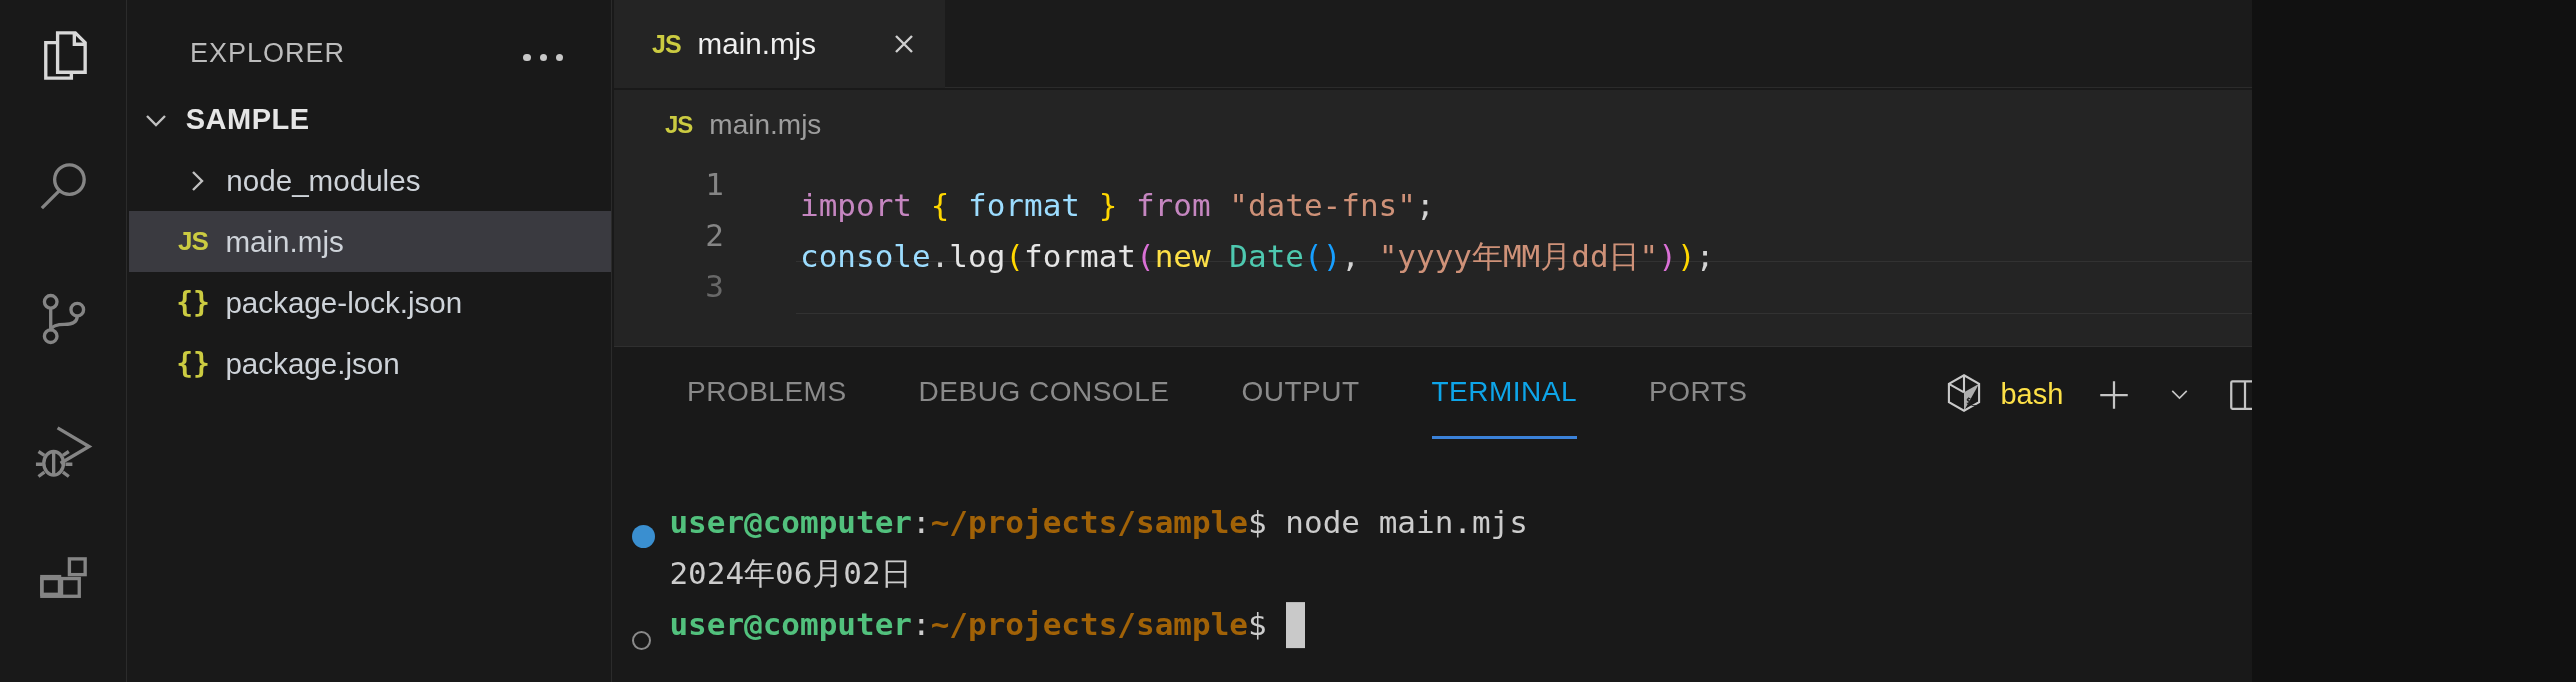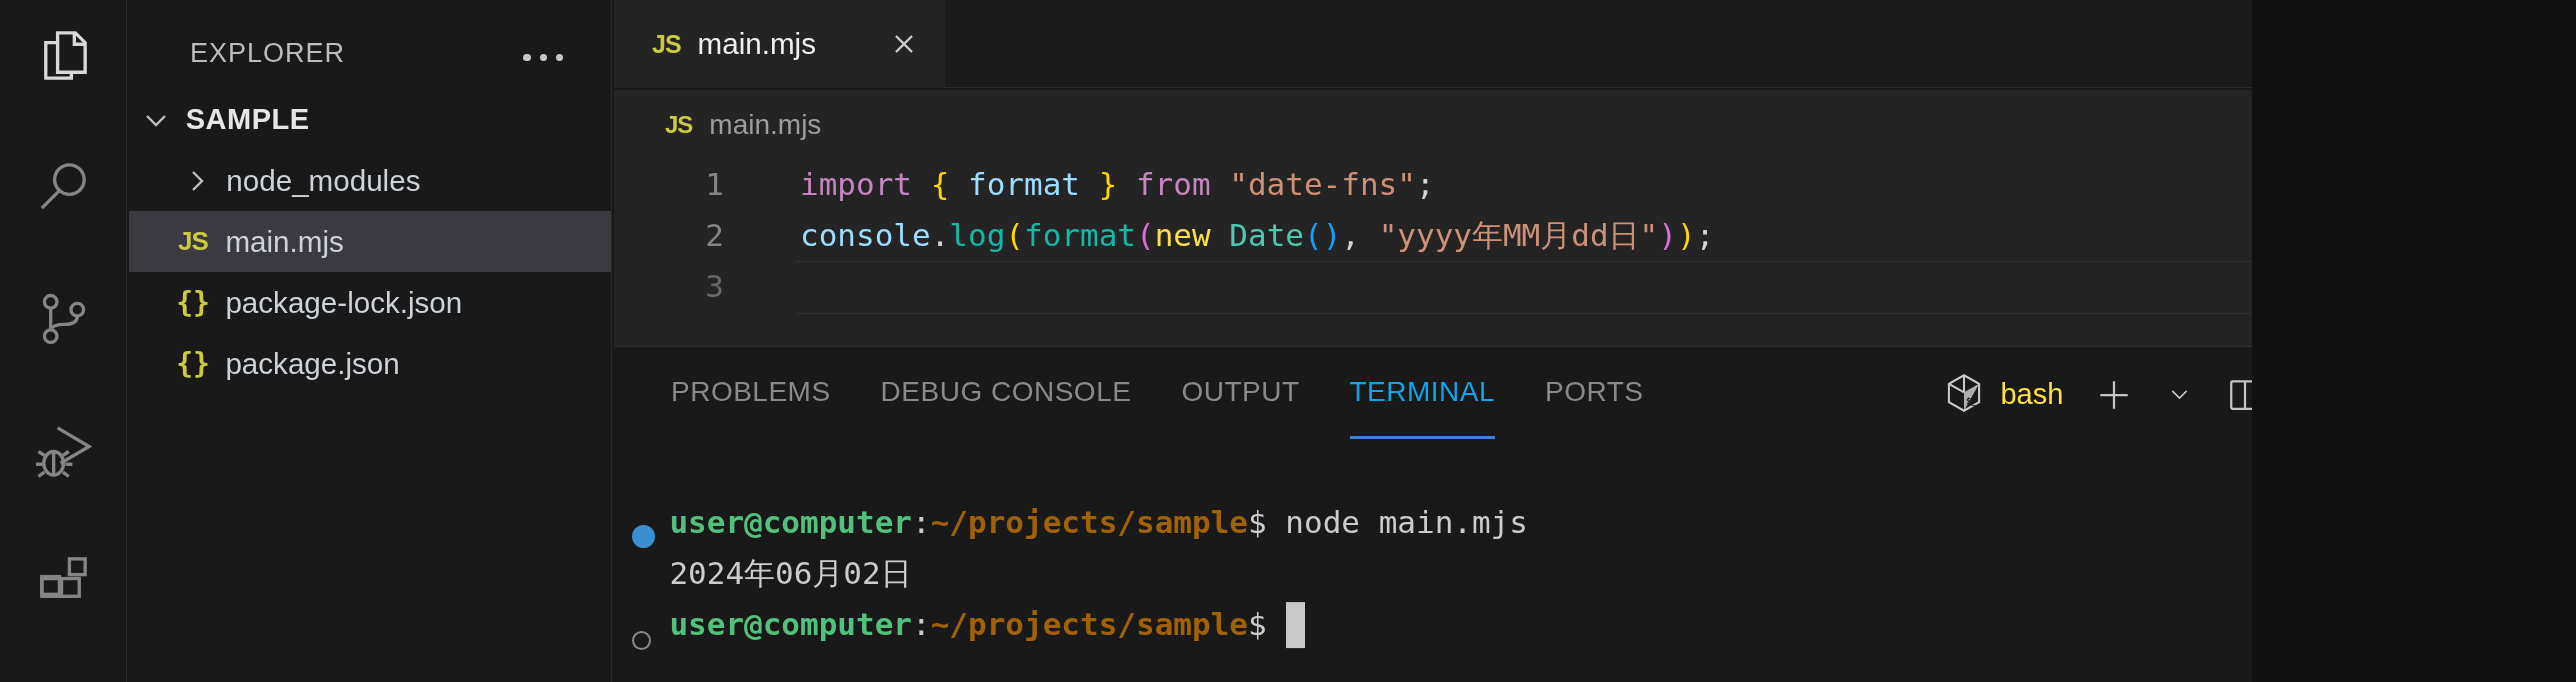--- a/index.html
+++ b/index.html
@@ -53,34 +53,34 @@
   .icon-btn svg { width:42px; height:42px; stroke:#c5c5c5; fill:none; stroke-width:1.8; }
   
   .editor { position:absolute; left:0; top:90px; width:100%; height:256px; background:#242424; }
   .breadcrumb { position:absolute; left:51px; top:9.5px; height:50px; display:flex; align-items:center; }
   .breadcrumb .js-badge { font-size:24px; }
   .bc-label { font-size:28px; color:#9d9d9d; margin-left:17px; cursor:pointer; }
   .codelines { position:absolute; left:0; top:69px; width:100%; font-family:"DejaVu Sans Mono", monospace; font-size:31px; line-height:51px; white-space:pre; }
   .cl-row { display:flex; height:51px; }
   .cl-num { width:110px; text-align:right; color:#858585; flex:0 0 auto; }
   .cl-row.active .cl-num { color:#686868; }
-  .cl-code { padding-left:76px; }
-  .tk-kw{color:#c586c0} .tk-var{color:#9cdcfe} .tk-fn{color:#14b8a6}
+  .cl-code { padding-left:76px;margin-top:21px; }
+  .tk-kw{color:#c586c0} .tk-var{color:#9cdcfe} .tk-fn{color:#e5e5e5}
   .tk-str{color:#ce9178} .tk-pun{color:#d4d4d4} .tk-kw2{color:#fde047}
   .tk-cls{color:#4ec9b0} .tk-b1{color:#ffd700} .tk-b2{color:#da70d6} .tk-b3{color:#179fff}
   .cur-line { position:absolute; left:182px; top:171px; width:1604px; height:53px; border-top:1.9px solid #323232; border-bottom:1.9px solid #323232; }
   .minimap { position:absolute; left:1789px; top:61px; width:167px; cursor:pointer; }
   .mm-line { height:4.8px; margin-bottom:2.9px; border-radius:1px; opacity:0.85; }
   .mm-1 { width:59px; background:linear-gradient(90deg,#c586c0 0 12%,#ffd700 12% 20%,#9cdcfe 20% 48%,#c586c0 48% 62%,#ce9178 62% 92%,#4ec9b0 92% 100%); }
   .mm-2 { width:97px; background:linear-gradient(90deg,#9cdcfe 0 22%,#dcdcaa 22% 34%,#da70d6 34% 40%,#569cd6 40% 52%,#4ec9b0 52% 60%,#ce9178 60% 100%); }
   .ed-scrollbar { position:absolute; right:7.6px; top:61px; bottom:0; width:1.9px; background:#2e2e2e; }
   
   .panel { position:absolute; left:0; top:346px; width:100%; height:337px; background:#191919; border-top:1.9px solid #2f2f2f; }
   .panel-header { position:absolute; left:0; top:0; width:100%; height:95px; display:flex; align-items:center; }
-  .panel-tabs { display:flex; gap:50px; margin-left:57px; list-style:none; height:95px; }
+  .panel-tabs { display:flex; gap:72px; margin-left:73px; list-style:none; height:95px; }
   .ptab { display:flex; align-items:center; height:92px; font-size:28px; letter-spacing:0.5px; color:#8a8a8a; cursor:pointer; border-bottom:3.8px solid transparent; white-space:nowrap; }
   .ptab.active { color:#0ea5e9; border-bottom-color:#3b82d9; }
   .panel-actions { position:absolute; right:15.3px; top:0; height:95px; display:flex; align-items:center; gap:31px; }
   .panel-actions .icon-btn svg { width:40px; height:40px; stroke:#c5c5c5; stroke-width:1.8; }
   .shell-pick { display:flex; align-items:center; gap:15.3px; cursor:pointer; }
   .shell-label { font-size:29px; color:#fde047; }
   .chev-sm svg { width:29px !important; height:29px !important; }
   
   .terminal { position:absolute; left:12.4px; top:150px; width:1869px; font-family:"DejaVu Sans Mono", monospace; font-size:31px; line-height:51px; white-space:pre; color:#cccccc; }
   .t-row { display:flex; height:51px; align-items:flex-end; }

